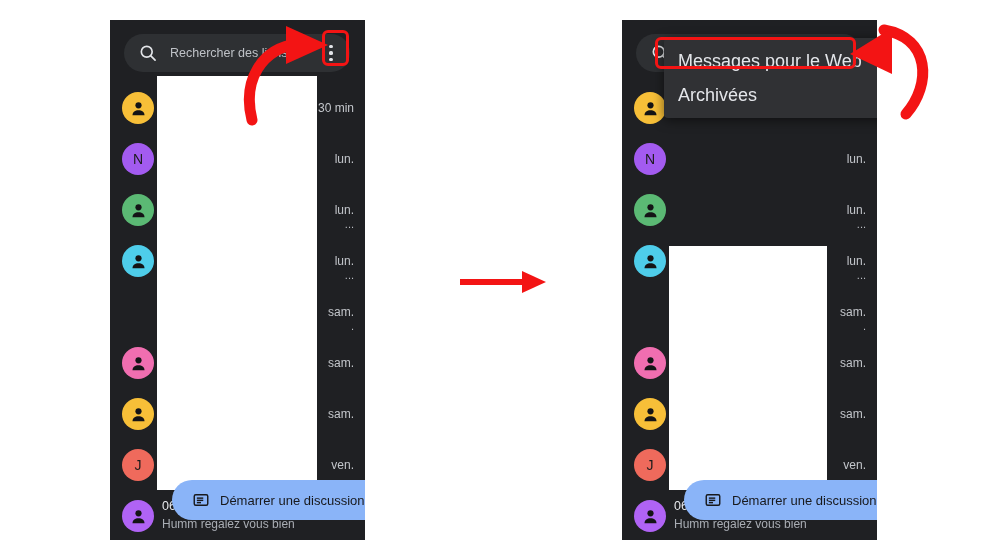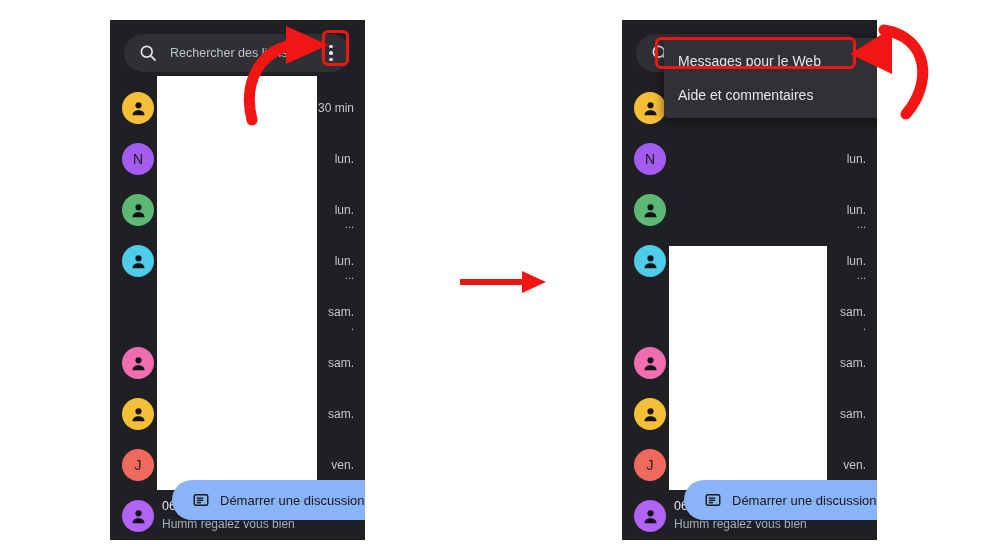--- a/index.html
+++ b/index.html
@@ -87,21 +87,21 @@
   .menu {
     position:absolute; left:42px; top:18px;
     width:241px; background:#303134;
     border-radius:4px;
     box-shadow:0 2px 12px rgba(0,0,0,.55);
     padding:6px 0;
     z-index:6;
   }
   .menu-item {
     height:34px; display:flex; align-items:center;
-    padding:0 14px; font-size:14px; color:#e4e6ea;
+    padding:0 14px; font-size:18px; color:#e4e6ea;
     white-space:nowrap;
   }
   .menu-item.hl { position:relative; }
 
   
   .redbox {
     position:absolute; border:3.5px solid #f31414;
     border-radius:6px; z-index:9; pointer-events:none;
   }
   .ann { position:absolute; z-index:10; pointer-events:none; }
@@ -329,21 +329,21 @@
             <line x1="6.5" y1="9.5" x2="15" y2="9.5"></line>
               <line x1="6.5" y1="12.5" x2="15" y2="12.5"></line>
             <line x1="6.5" y1="15.5" x2="12" y2="15.5"></line>
           </svg>
         </span>
         <span>Démarrer une discussion</span>
       </div>
 
       <div class="menu" id="overflow-menu">
           <div class="menu-item hl">Messages pour le Web</div>
-          <div class="menu-item">Aide et commentaires</div>
+          <div class="menu-item">Archivées</div>
         </div>
 
     </div>
   </div>
 
   <div class="redbox" style="left:655px; top:37px; width:201px; height:32px;"></div>
 
   <div class="ann" style="left:848px; top:22px; width:100px; height:98px;">
     <svg width="100" height="98" viewBox="0 0 100 98">
       <path d="M36,8 C82,16 84,62 58,92" fill="none" stroke="#f31414" stroke-width="11" stroke-linecap="round"></path>

